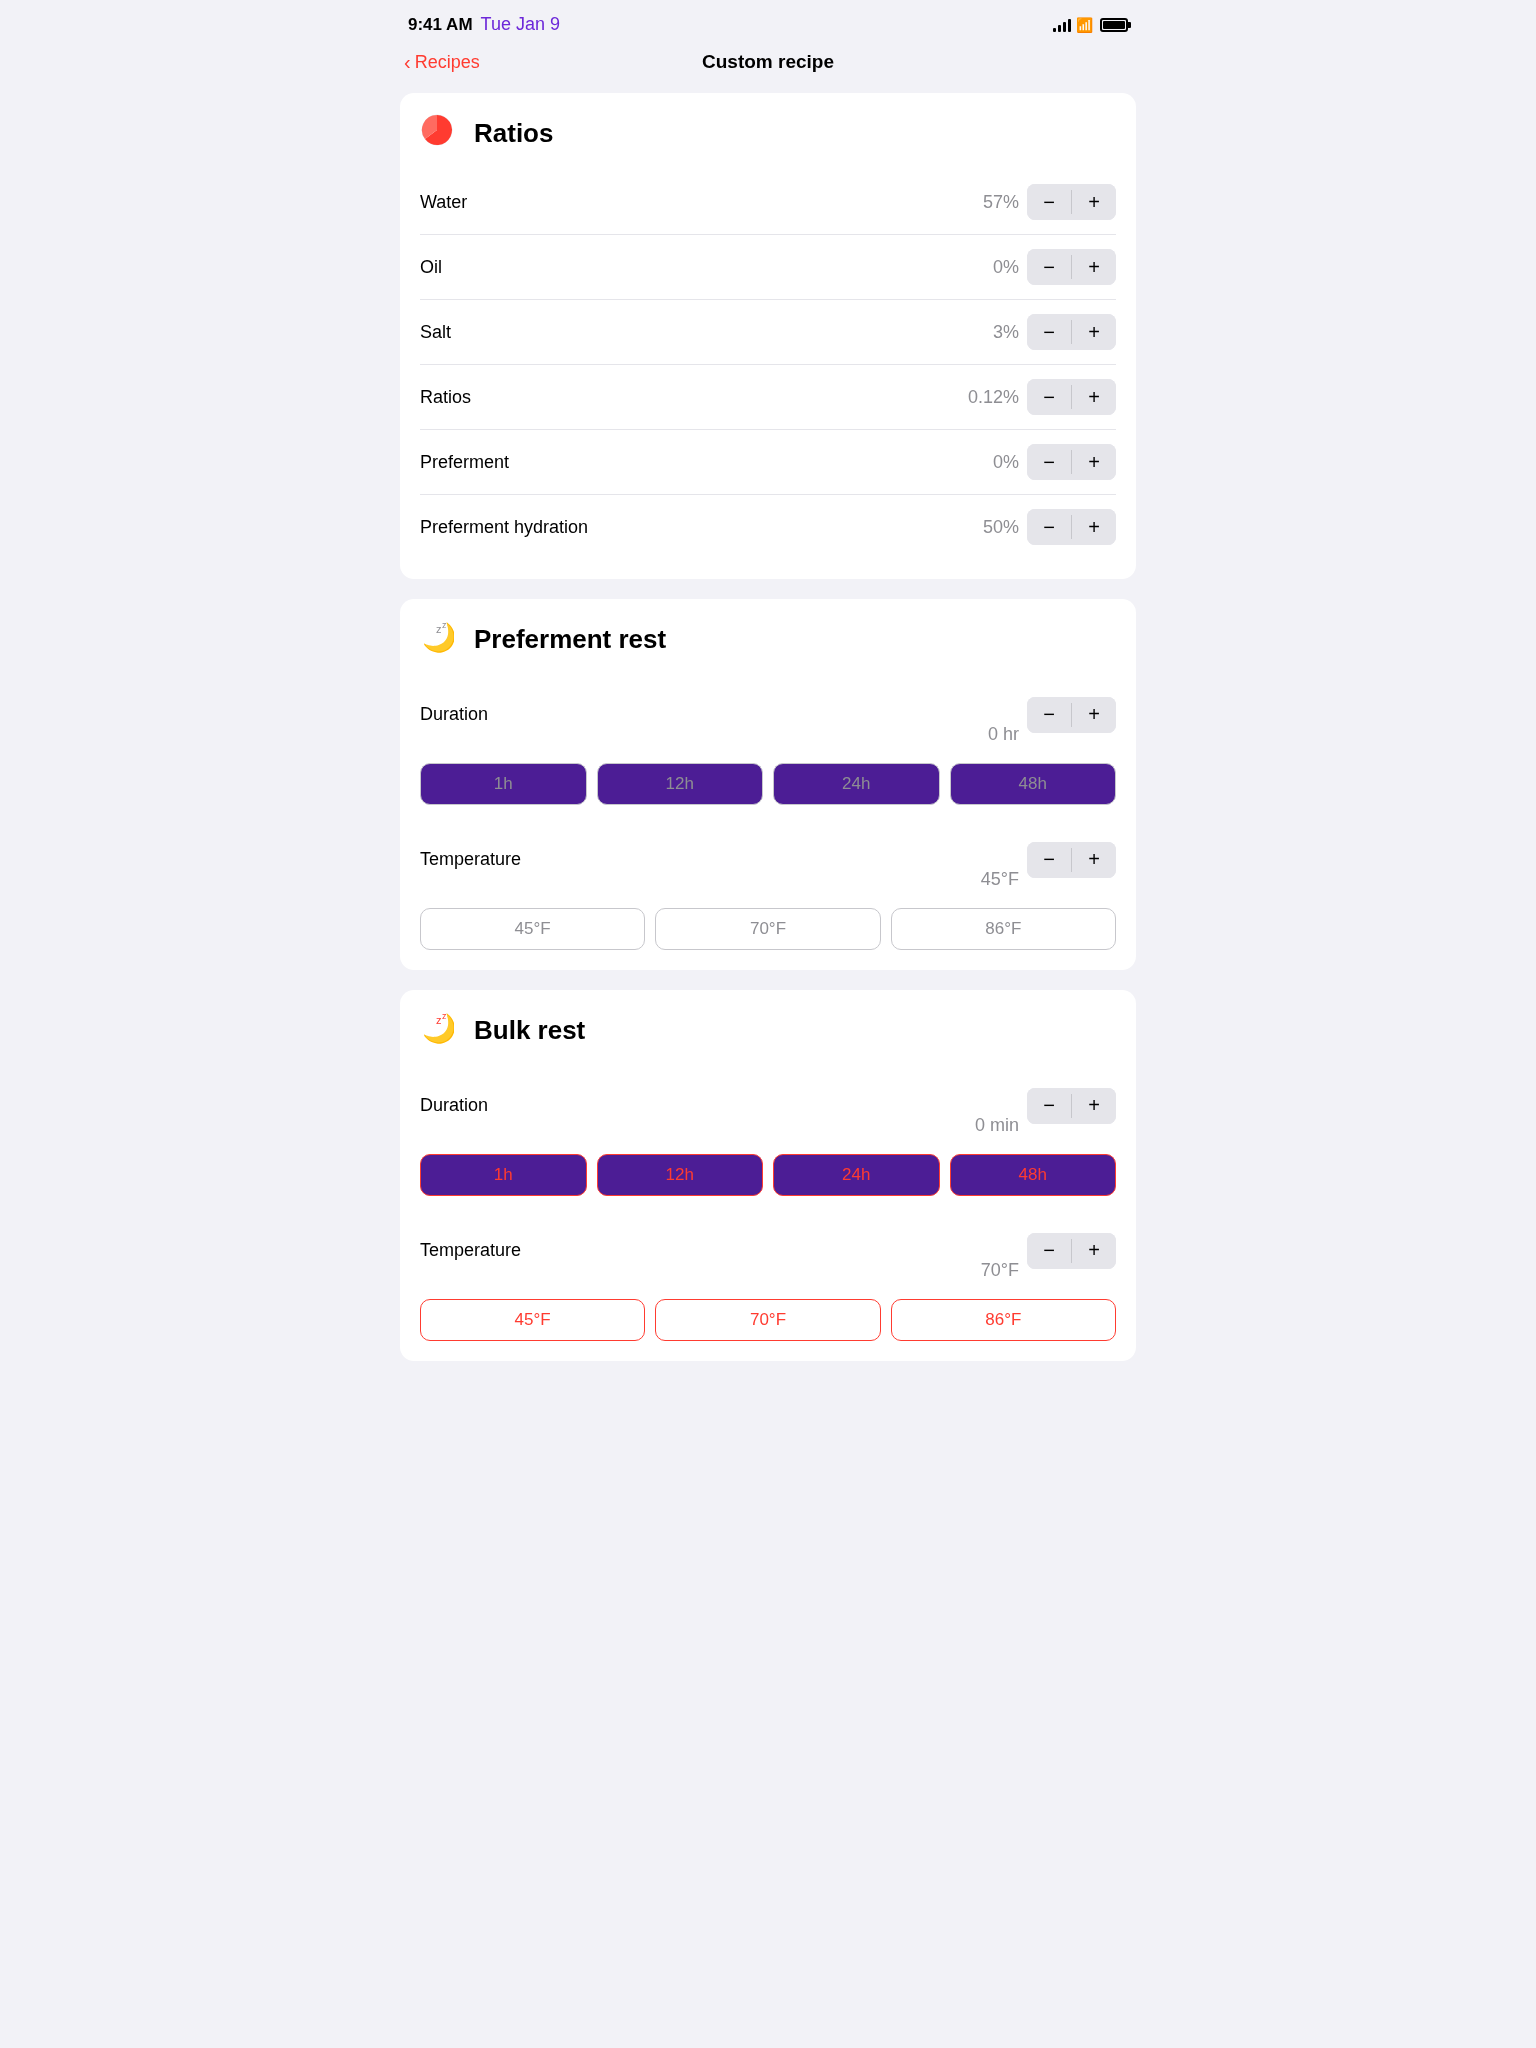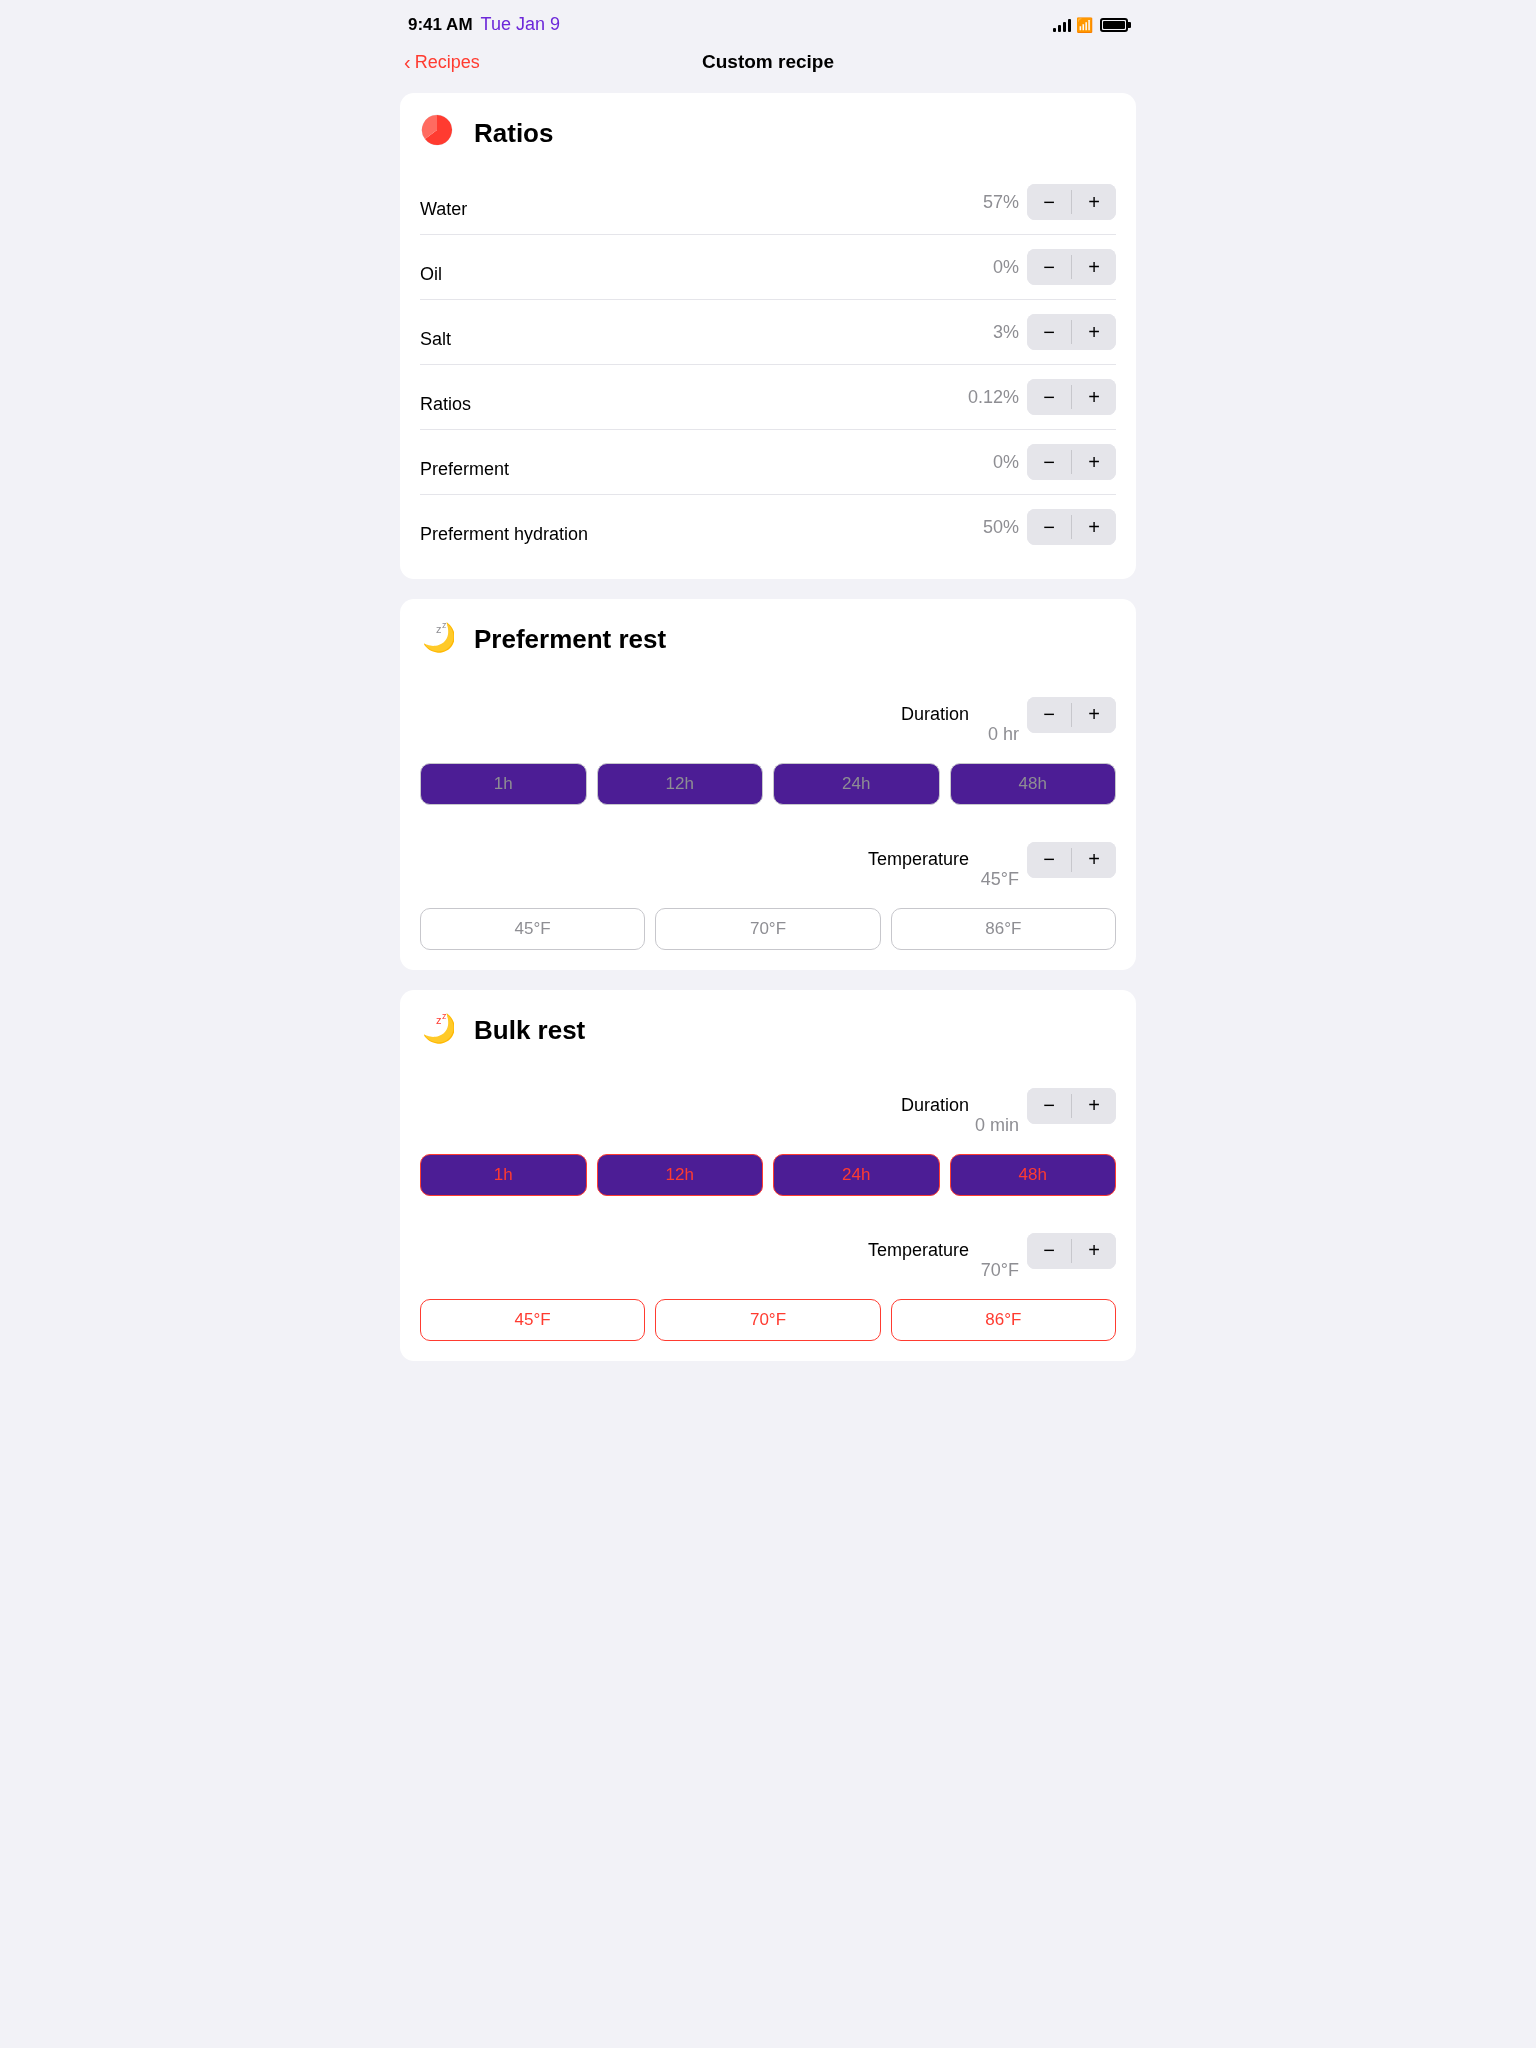--- a/index.html
+++ b/index.html
@@ -139,21 +139,21 @@
     }
 
     .card-title {
       font-size: 26px;
       font-weight: 700;
       color: #000;
     }
 
     .ratio-row {
       display: flex;
-      align-items: flex-end;
+      align-items: center;
       justify-content: space-between;
       padding: 14px 0;
       border-bottom: 1px solid #e5e5ea;
     }
 
     .ratio-row:last-child {
       border-bottom: none;
     }
 
     .ratio-label {
@@ -198,21 +198,21 @@
 
     .stepper-divider {
       width: 1px;
       height: 24px;
       background: #c7c7cc;
     }
 
     .duration-row {
       display: flex;
       align-items: center;
-      justify-content: flex-end;
+      justify-content: space-between;
       padding: 8px 0;
     }
 
     .duration-label {
       font-size: 18px;
       color: #000;
     }
 
     .duration-right {
       display: flex;

